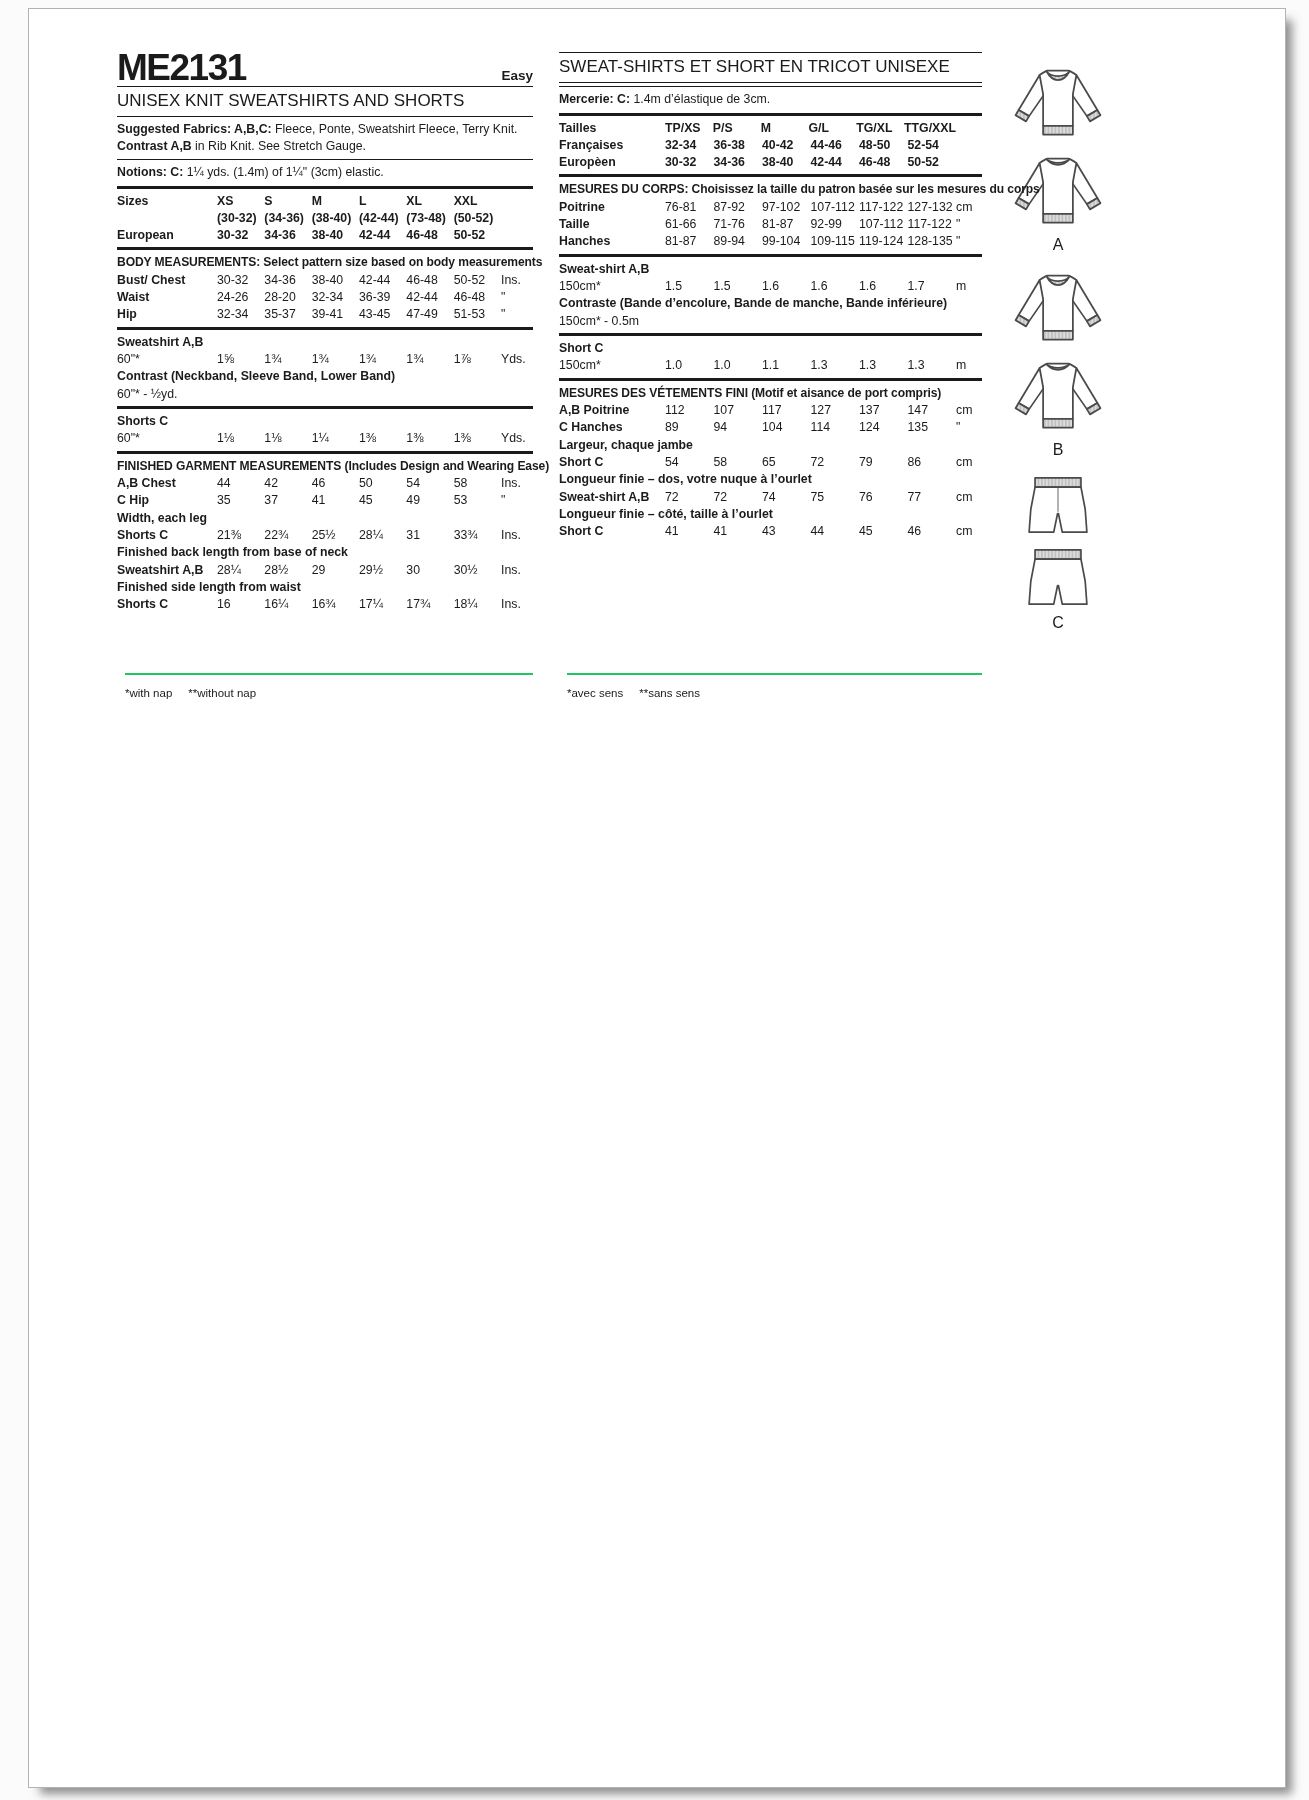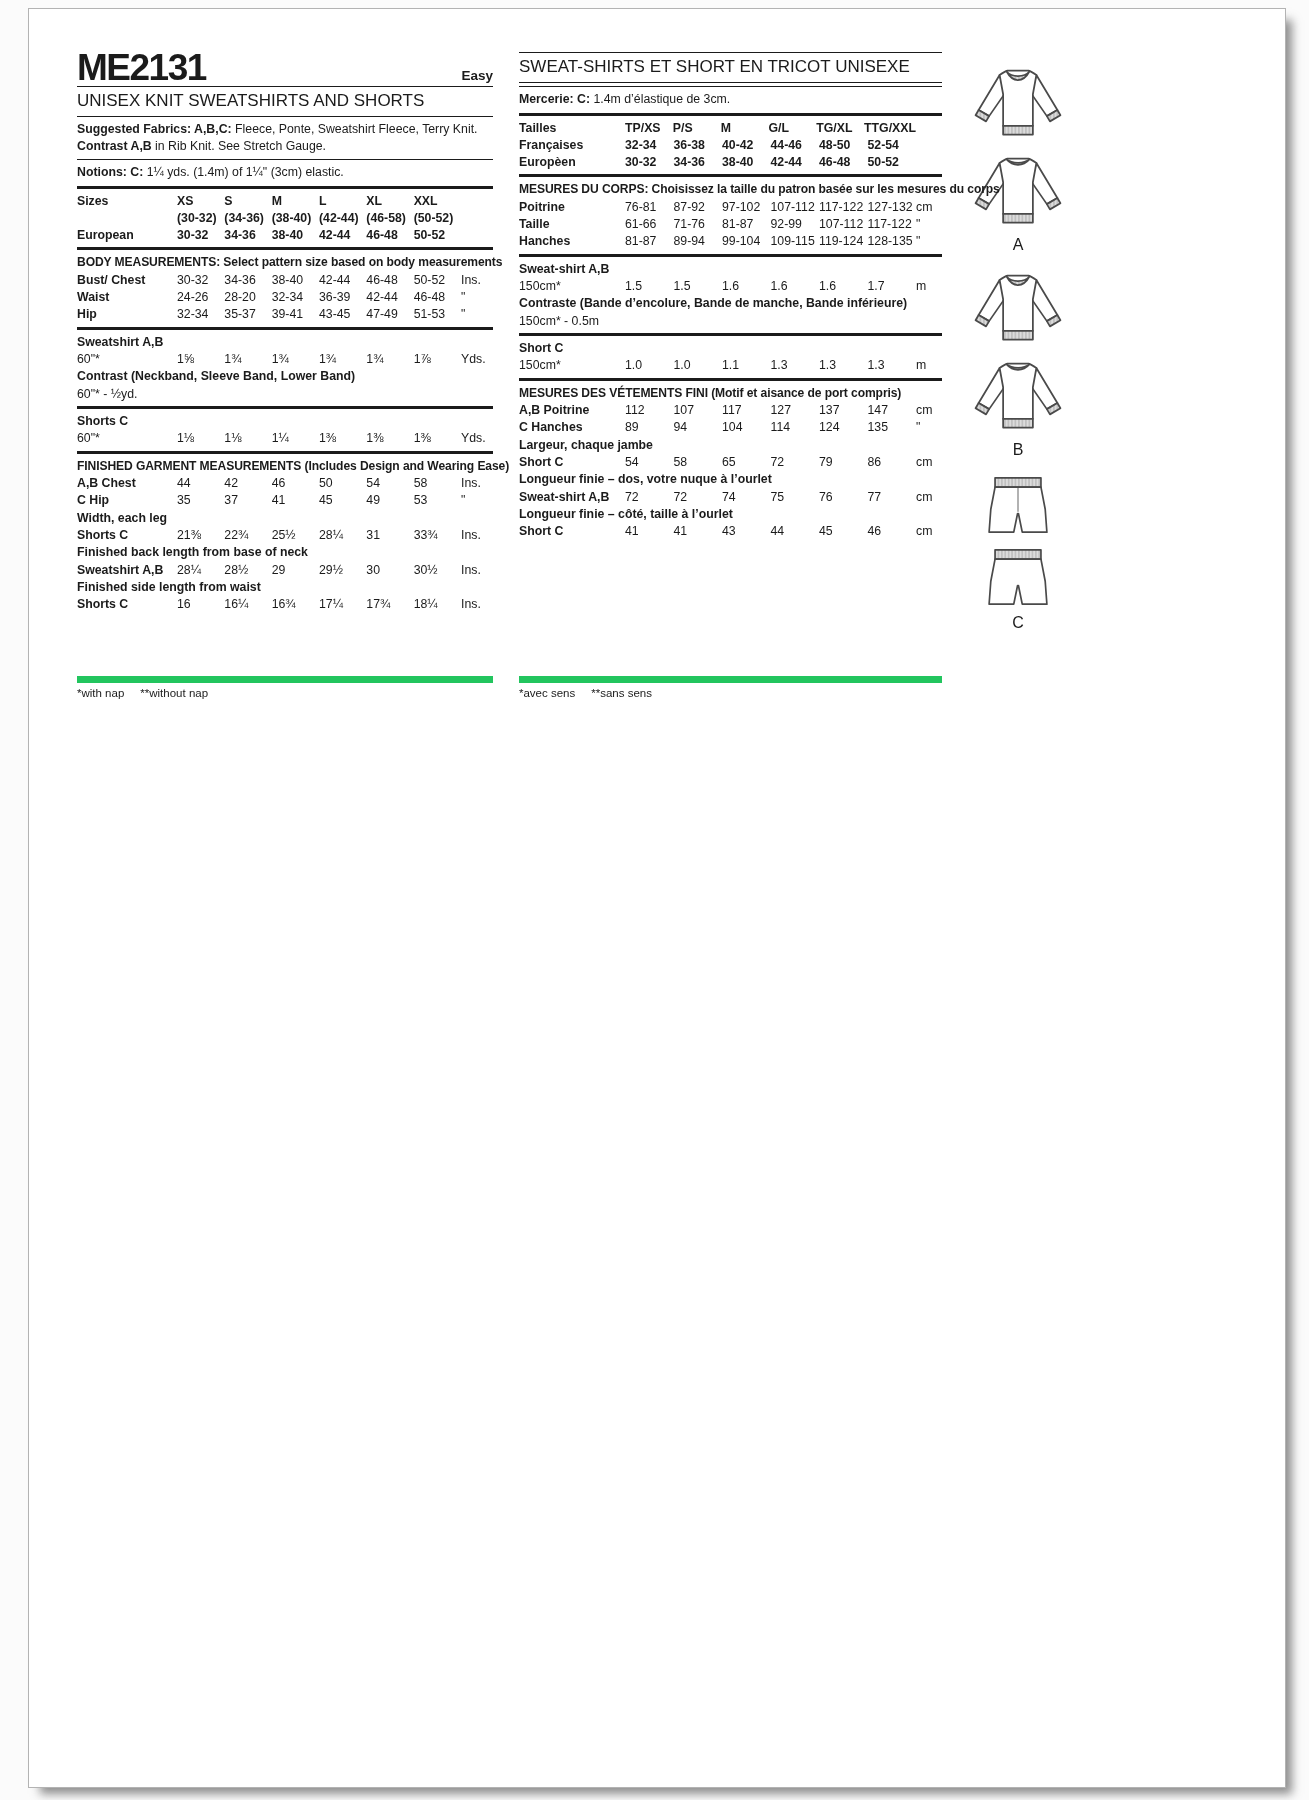--- a/index.html
+++ b/index.html
@@ -2,42 +2,42 @@
 <html><head>
 <meta charset="utf-8">
 <style>
   *{margin:0;padding:0;box-sizing:border-box}
   html,body{width:1309px;height:1800px;}
   body{background:#fbfbfb;font-family:"Liberation Sans",sans-serif;color:#1b1b1b;}
   .page{position:absolute;left:28px;top:8px;width:1258px;height:1780px;background:#fff;
         border:1px solid #b3b3b3;box-shadow:9px 9px 9px -3px rgba(70,70,70,.6);}
   .content{position:absolute;left:48px;top:40px;display:flex;}
   .col{position:relative;height:650px;}
-  .col.en{width:416px;}
+  .col.en{width:416px;margin-left:40px;}
   .col.fr{width:423px;margin-left:26px;}
   .figs{width:124px;margin-left:14px;display:flex;flex-direction:column;align-items:center;padding-top:12px;}
   .hdr-top{display:flex;justify-content:space-between;align-items:flex-end;height:34px;}
   .code{font-size:37px;font-weight:700;letter-spacing:-1.5px;line-height:30px;}
   .diff{font-size:13.5px;font-weight:700;line-height:15px;}
   .rule{border-top:1px solid #1b1b1b;margin:3px 0;}
   .rule.heavy{border-top:3px solid #1b1b1b;margin:3px 0 4px;}
   .sec-title{font-size:17px;font-weight:400;padding:1px 0 2px;white-space:nowrap;}
   .para{font-size:12.3px;line-height:16.5px;padding:1px 0 2px;}
   .para b{font-weight:700;}
   .t-section{font-size:12.1px;font-weight:700;line-height:17.5px;white-space:nowrap;letter-spacing:-.1px;}
   .t-row{display:grid;grid-template-columns:100px repeat(6,1fr) 32px;line-height:17.3px;font-size:12.3px;}
   .fr .t-row{grid-template-columns:106px repeat(6,1fr) 26px;}
   .t-label{font-weight:700;white-space:nowrap;}
   .t-label.plain{font-weight:400;}
   .t-label.span{grid-column:1/-1;}
   .t-cell{white-space:nowrap;}
   .t-cell.bold{font-weight:700;}
   .t-unit{text-align:left;white-space:nowrap;}
-  .footnote{position:absolute;left:0;right:0;bottom:0;border-top:7px solid #22c55e;
-            padding-top:4px;font-size:11.5px;display:flex;gap:16px;}
+  .footnote{position:absolute;left:8px;right:0;bottom:0;border-top:2px solid #22c55e;
+            padding-top:12px;font-size:11.5px;display:flex;gap:16px;}
   .fig{display:flex;flex-direction:column;align-items:center;}
   .fig svg{display:block;}
   .fig + .fig{margin-top:4px;}
   .fig-label{font-size:16px;line-height:18px;margin:3px 0 12px;color:#1b1b1b;}
   .defs-holder{position:absolute;width:0;height:0;overflow:hidden;}
 </style>
 </head>
 <body>
 
 <svg class="defs-holder" aria-hidden="true">
@@ -74,21 +74,21 @@
             <div class="t-cell bold">XL</div>
             <div class="t-cell bold">XXL</div>
             <div class="t-unit"></div>
           </div>
           <div class="t-row">
             <div class="t-label"></div>
             <div class="t-cell bold">(30-32)</div>
             <div class="t-cell bold">(34-36)</div>
             <div class="t-cell bold">(38-40)</div>
             <div class="t-cell bold">(42-44)</div>
-            <div class="t-cell bold">(46-58)</div>
+            <div class="t-cell bold">(73-48)</div>
             <div class="t-cell bold">(50-52)</div>
             <div class="t-unit"></div>
           </div>
           <div class="t-row">
             <div class="t-label">European</div>
             <div class="t-cell bold">30-32</div>
             <div class="t-cell bold">34-36</div>
             <div class="t-cell bold">38-40</div>
             <div class="t-cell bold">42-44</div>
             <div class="t-cell bold">46-48</div>

